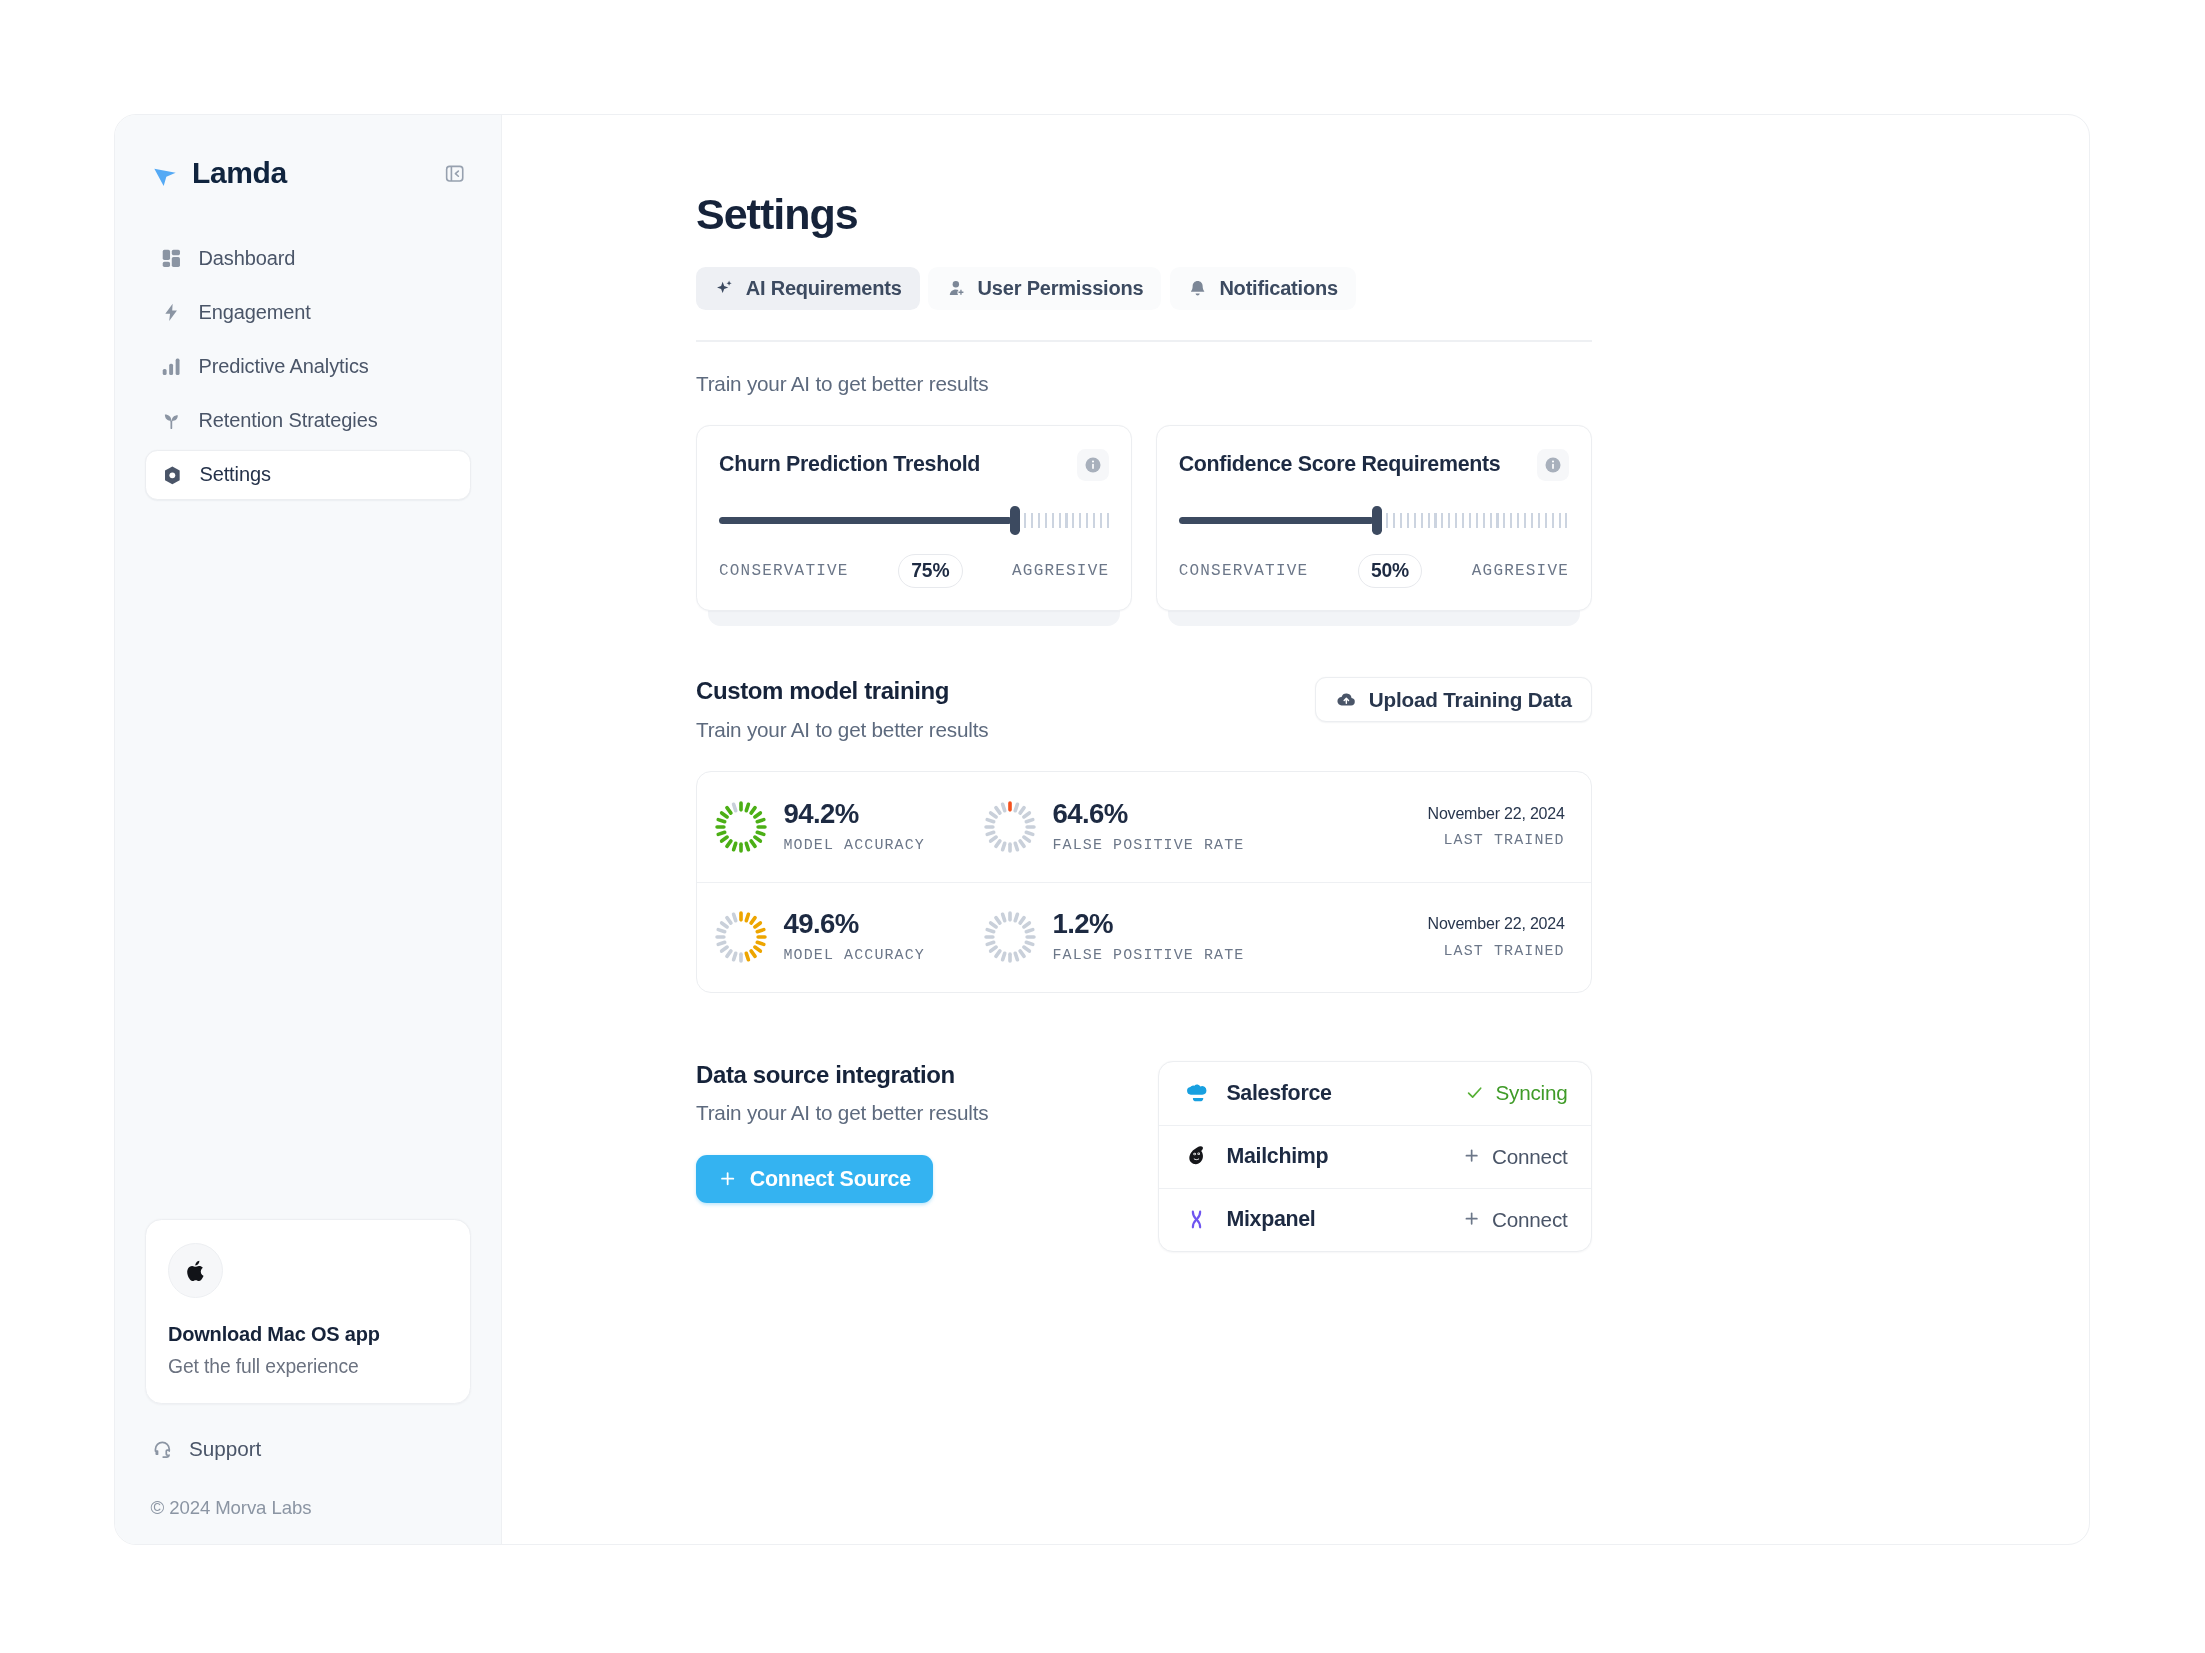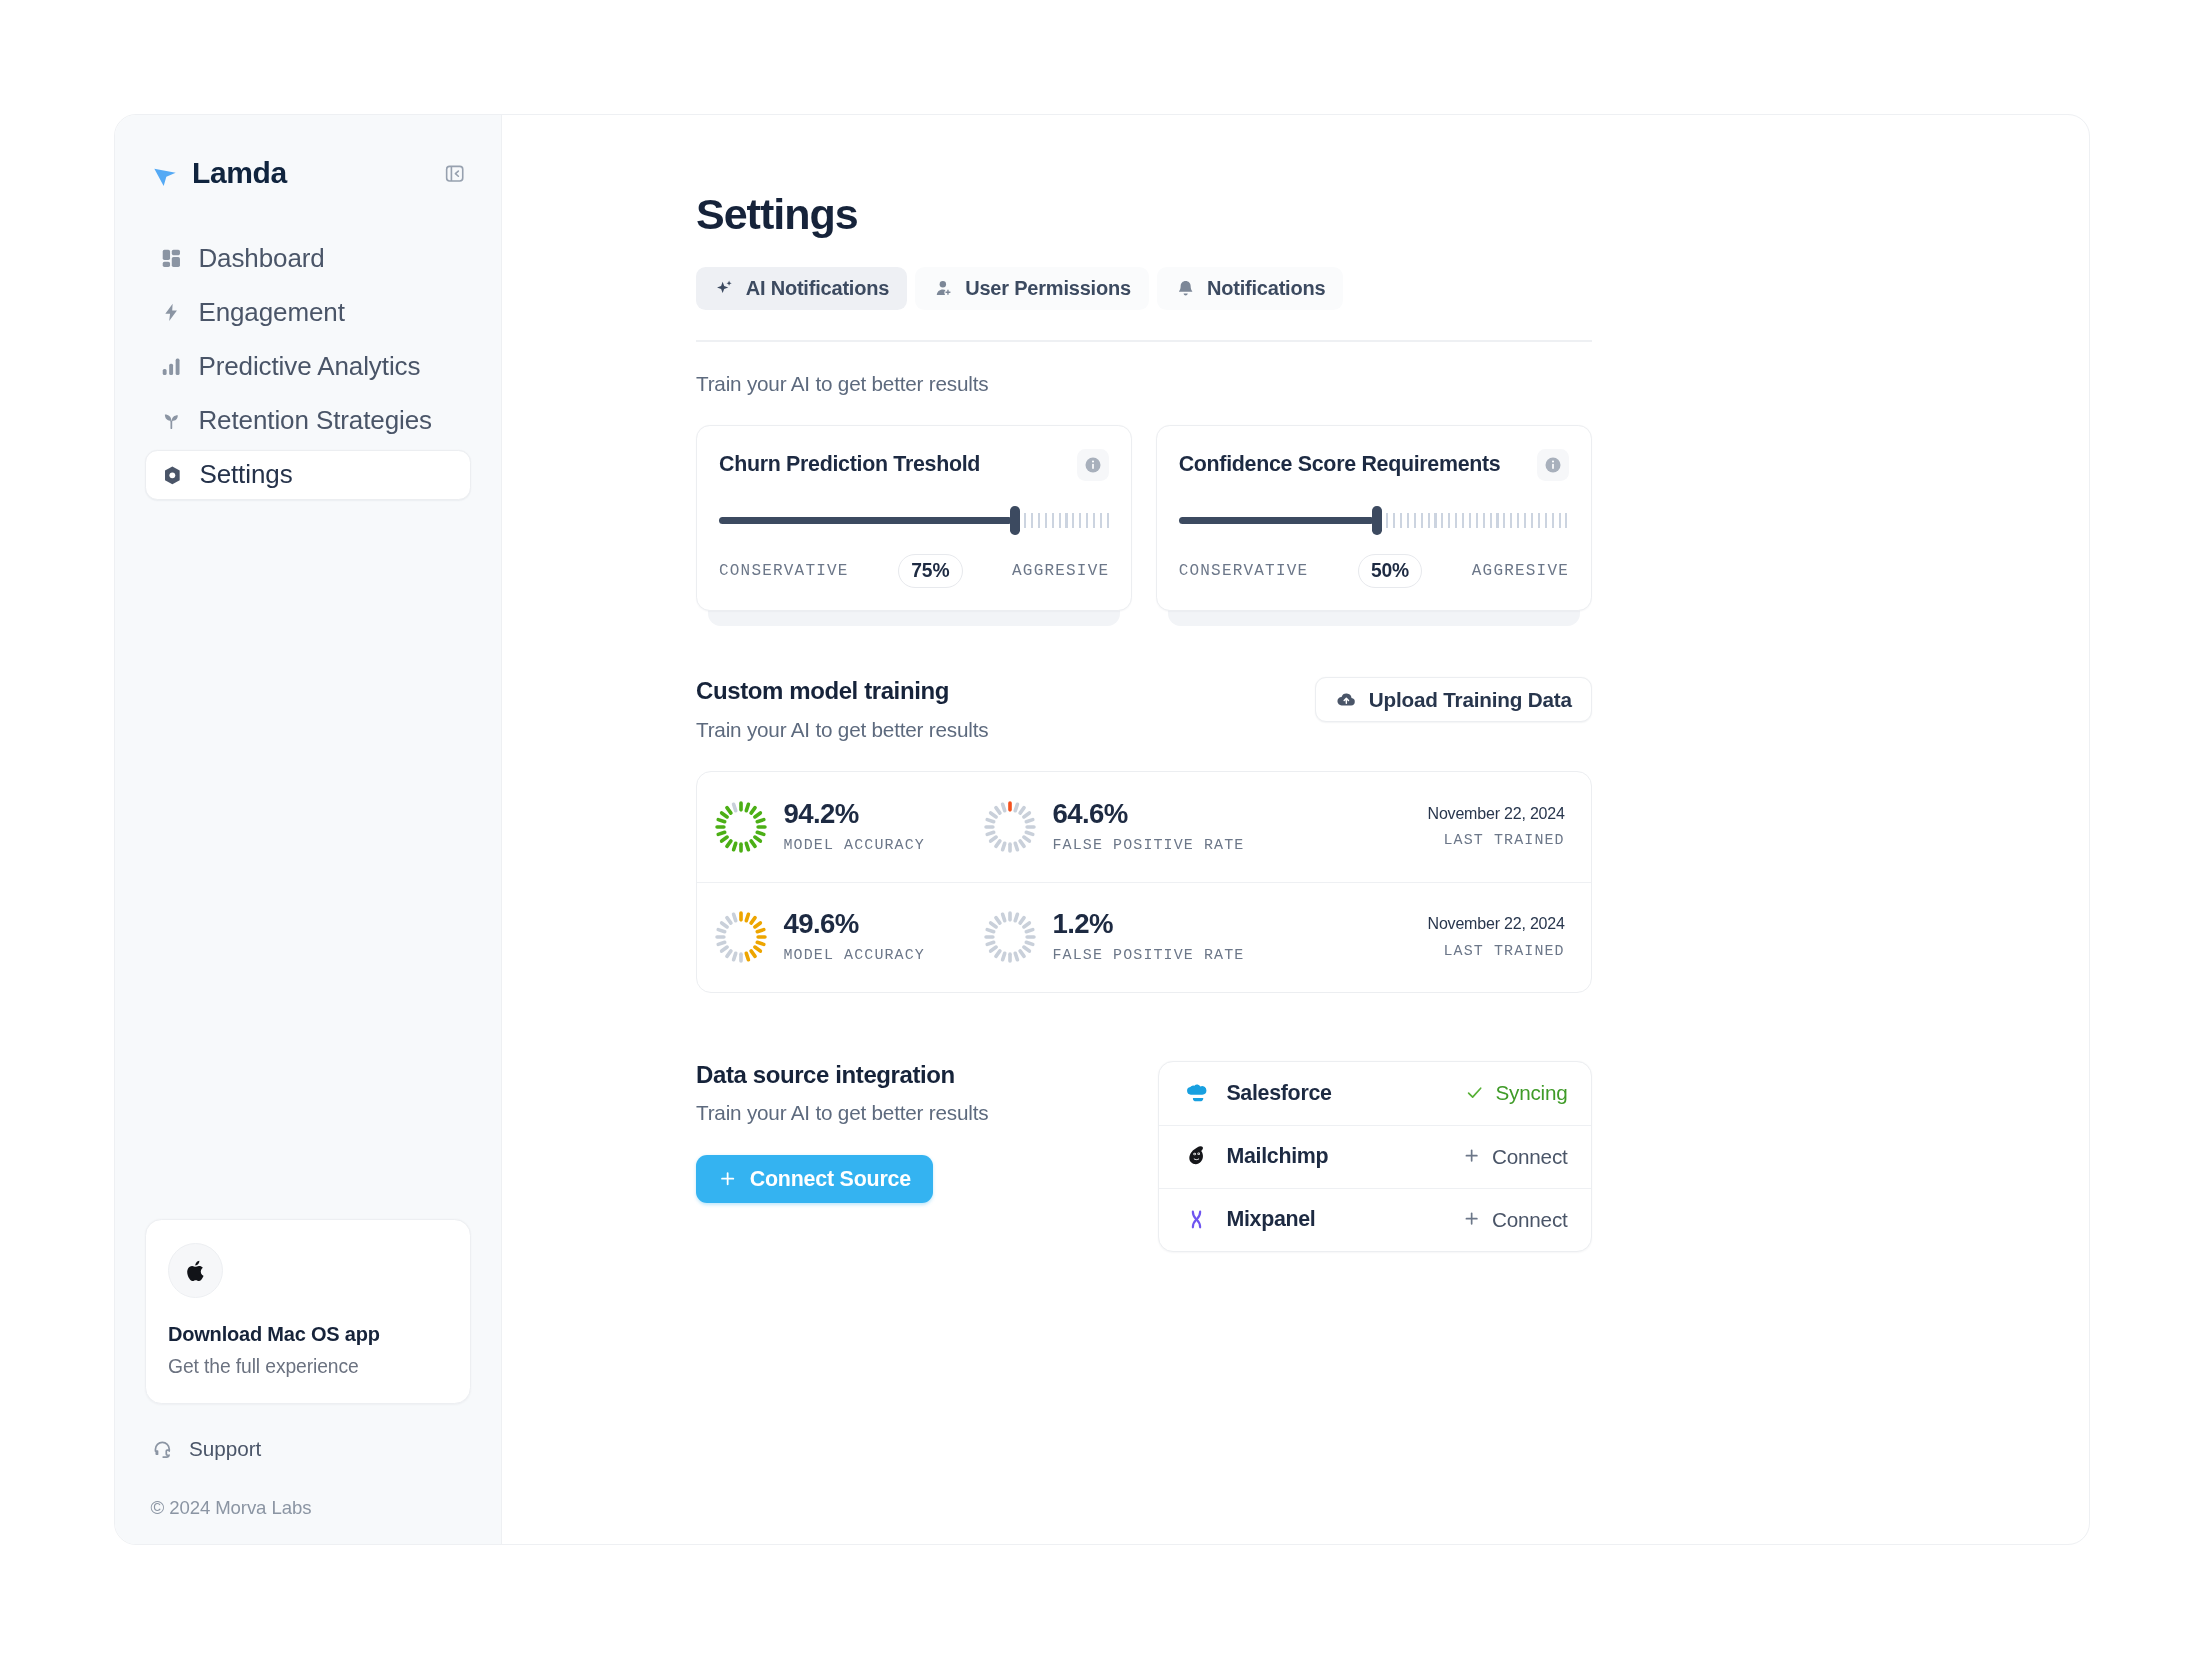--- a/index.html
+++ b/index.html
@@ -54,21 +54,21 @@
     height: 50px; padding: 0 15px;
     border-radius: 12.4px;
     cursor: pointer;
   }
   .nav-item .nav-icon {
     width: 23.4px; height: 23.4px; flex: 0 0 auto;
     display: flex; align-items: center; justify-content: center;
   }
   .nav-item .nav-label {
     margin-left: 15px;
-    font-size: 26px; color: #4a5568; letter-spacing: -0.1px;
+    font-size: 20px; color: #4a5568; letter-spacing: -0.1px;
   }
   .nav-item.active {
     background: #ffffff;
     border: 1.4px solid #eceef1;
     box-shadow: 0 0.7px 1.4px rgba(16,36,62,0.05);
   }
   .nav-item.active .nav-label { color: #25324a; }
 
   .sidebar-spacer { flex: 1 1 auto; }
 
@@ -438,21 +438,21 @@
       <h1 class="page-title">Settings</h1>
 
       <div class="tabs">
         <div class="tab active">
           <span class="tab-icon">
             <svg viewBox="0 0 24 24" width="19.3" height="19.3" fill="#3c4a60">
               <path d="M9.5 3.5 L11.4 8.6 L16.5 10.5 L11.4 12.4 L9.5 17.5 L7.6 12.4 L2.5 10.5 L7.6 8.6 Z"></path>
               <path d="M17.5 2 L18.4 4.3 L20.7 5.2 L18.4 6.1 L17.5 8.4 L16.6 6.1 L14.3 5.2 L16.6 4.3 Z"></path>
             </svg>
           </span>
-          <span class="tab-label">AI Notifications</span>
+          <span class="tab-label">AI Requirements</span>
         </div>
         <div class="tab inactive">
           <span class="tab-icon">
             <svg viewBox="0 0 24 24" width="19.3" height="19.3" fill="#7c8797">
               <circle cx="11" cy="6.5" r="4"></circle>
               <path d="M3.5 20c0-4 3.4-7 7.5-7 1.2 0 2.3.25 3.3.7-.9.9-1.4 2.1-1.4 3.4 0 1.1.35 2.1.95 2.9z"></path>
               <path d="M18.2 13.4v2.2h2.2v1.7h-2.2v2.2h-1.7v-2.2h-2.2v-1.7h2.2v-2.2z"></path>
             </svg>
           </span>
           <span class="tab-label">User Permissions</span>

